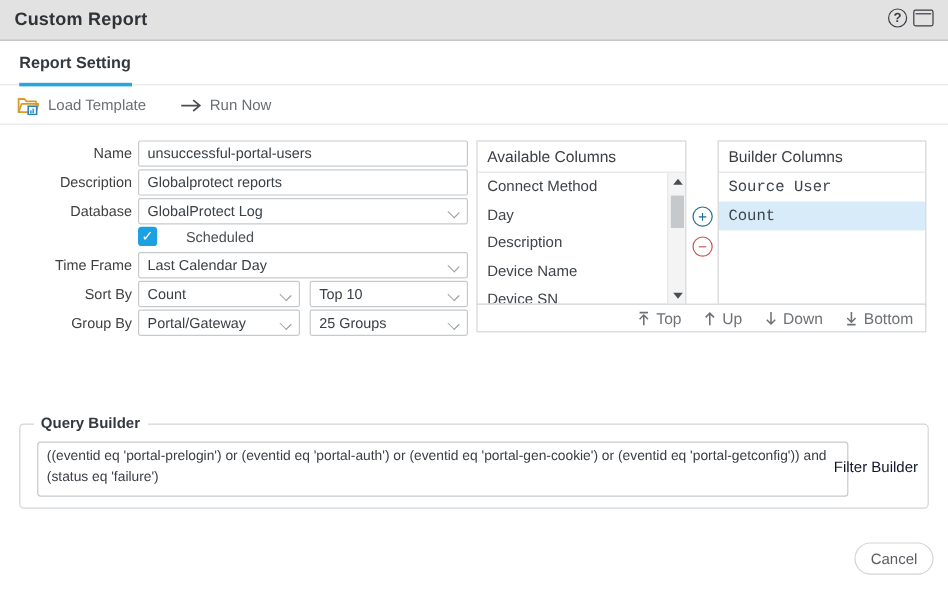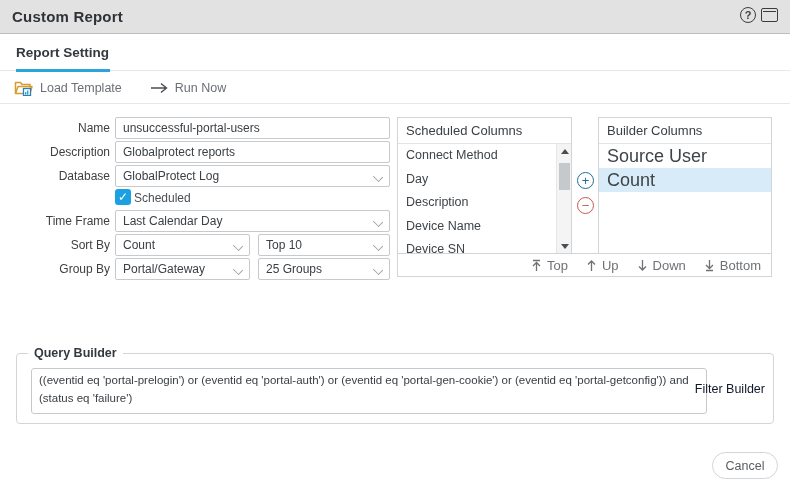--- a/index.html
+++ b/index.html
@@ -28,31 +28,31 @@
   .form-label { position:absolute; width:110px; text-align:right; font-size:12px; color:#404040; }
   .text-input, .select { position:absolute; height:22px; border:1px solid #c6cacd; border-radius:2px;
     font-size:12px; color:#3b4045; background:#fff; }
   .text-input { padding:0 7px; font-family:inherit; width:275px; left:115px; }
   .select { display:flex; align-items:center; padding:0 22px 0 7px; cursor:pointer; }
   .chev { position:absolute; right:7px; top:7px; width:8px; height:8px; pointer-events:none; }
   .chev::before { content:""; position:absolute; left:0; top:0; width:7px; height:7px;
     border-right:1.4px solid #9aa0a5; border-bottom:1.4px solid #9aa0a5; transform:rotate(45deg) scale(1,.8); }
   .checkbox { position:absolute; left:115px; top:189px; width:16px; height:16px; background:#1ba1e2;
     border-radius:3px; color:#fff; font-size:12px; display:flex; align-items:center; justify-content:center; cursor:pointer; }
-  .checkbox-label { position:absolute; left:134px; top:191px; font-size:12px; color:#4a4e53; }
+  .checkbox-label { position:absolute; left:155px; top:191px; font-size:12px; color:#4a4e53; }
 
   
   .col-widget { position:absolute; left:397px; top:117px; width:375px; height:160px; }
   .panel { position:absolute; top:0; background:#fff; border:1px solid #d2d5d8; height:137px; }
   .panel.available { left:0; width:175px; }
   .panel.selected { left:201px; width:174px; }
   .panel-header { height:26px; line-height:25px; padding-left:8px; font-size:13px; color:#3b4045; border-bottom:1px solid #e2e4e6; }
   .panel-list { position:relative; height:109px; overflow:hidden; }
   .avail-item { height:23.5px; line-height:23.5px; padding-left:8px; font-size:12.5px; color:#3f4449; cursor:pointer; }
-  .sel-item { height:24px; line-height:24px; padding-left:8px; font-size:18px; color:#3f4449; cursor:pointer; }
+  .sel-item { height:24px; line-height:24px; padding-left:8px; font-size:13px; color:#3f4449; cursor:pointer;font-family:Liberation Mono, monospace; }
   .sel-item.selected-row { background:#d7ecf8; }
 
   
   .vscroll { position:absolute; right:0; top:0; width:15px; height:109px; background:#f4f4f4; border-left:1px solid #e6e7e8; }
   .scroll-btn { position:absolute; left:0; width:15px; height:14px; display:flex; align-items:center; justify-content:center; cursor:pointer; }
   .scroll-btn.up { top:0; } .scroll-btn.down { bottom:0; }
   .tri-up { width:0; height:0; border-left:4px solid transparent; border-right:4px solid transparent; border-bottom:5px solid #4a4e53; }
   .tri-down { width:0; height:0; border-left:4px solid transparent; border-right:4px solid transparent; border-top:5px solid #4a4e53; }
   .scroll-thumb { position:absolute; left:2px; top:19px; width:11px; height:27px; background:#c6c9cc; cursor:grab; }
 
@@ -165,21 +165,21 @@
     </div>
     <div class="select" style="left:258px; top:258px; width:132px">
       <span>25 Groups</span>
       <span class="chev"></span>
     </div>
   </div>
 
   <div class="col-widget">
 
     <div class="panel available">
-      <div class="panel-header">Scheduled Columns</div>
+      <div class="panel-header">Available Columns</div>
       <div class="panel-list">
         <div class="avail-item">Connect Method</div>
         <div class="avail-item">Day</div>
         <div class="avail-item">Description</div>
         <div class="avail-item">Device Name</div>
         <div class="avail-item">Device SN</div>
         <div class="vscroll">
           <span class="scroll-btn up">
               <span class="tri-up"></span>
             </span>

